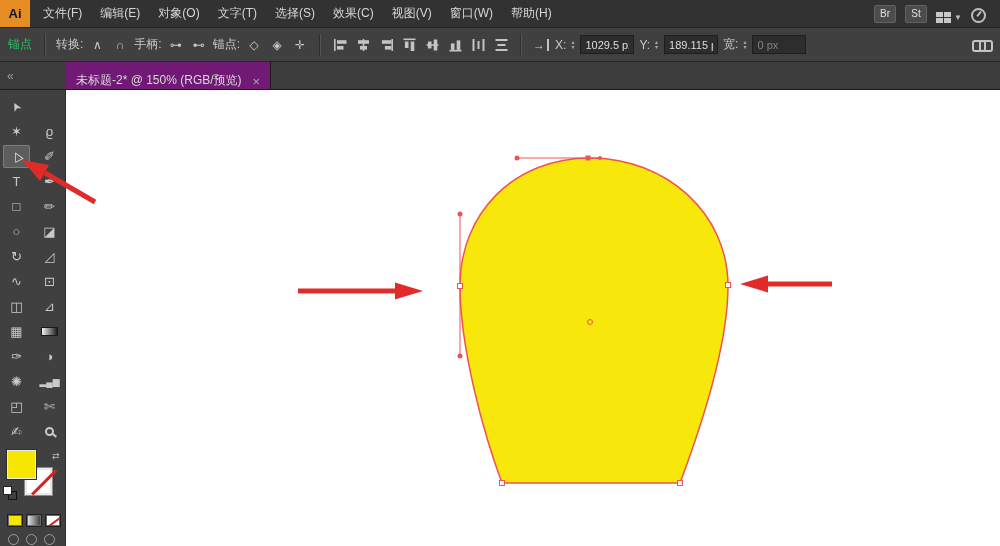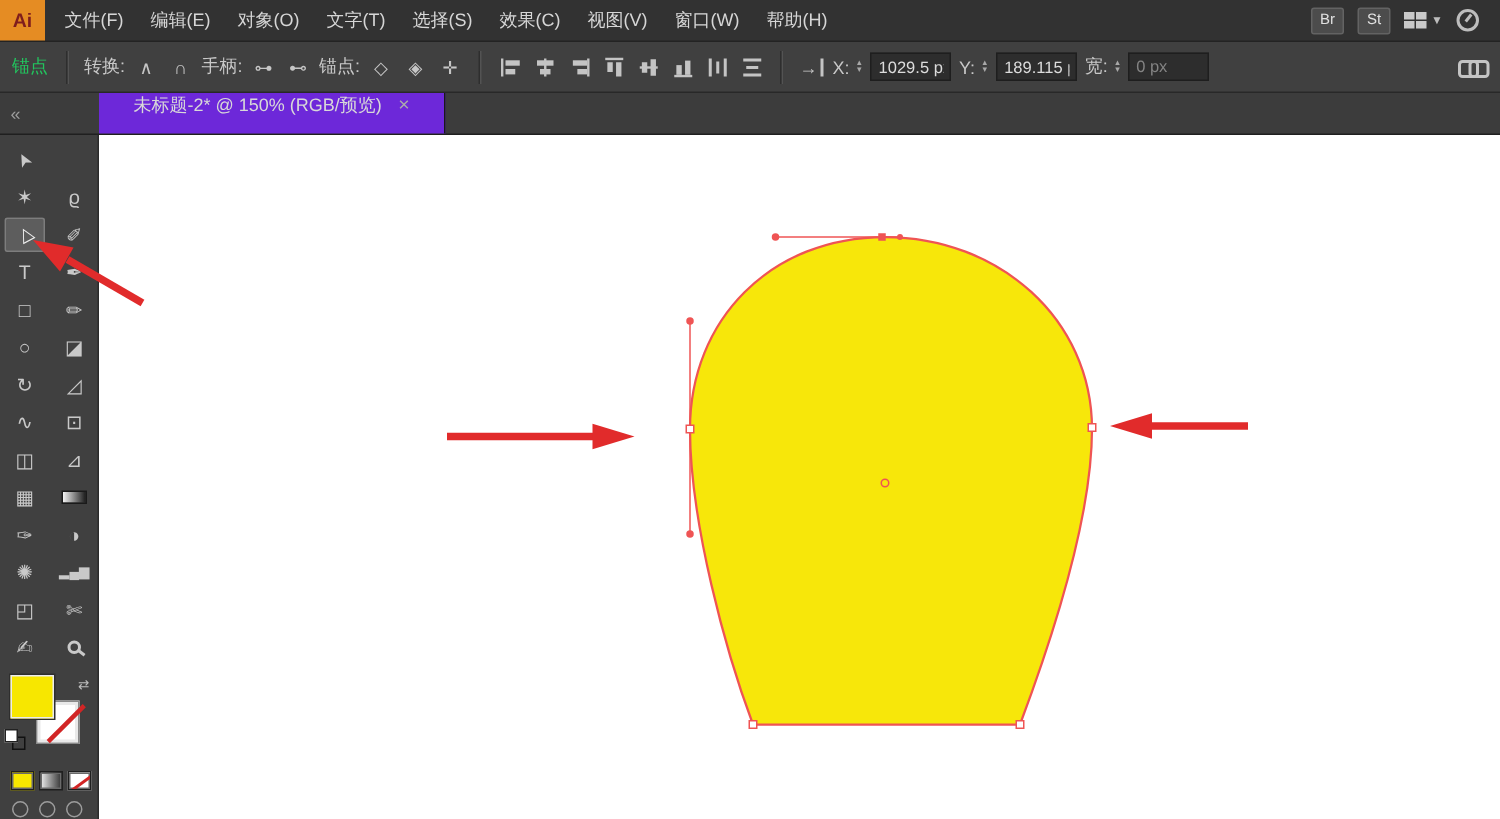--- a/index.html
+++ b/index.html
@@ -2,23 +2,23 @@
 <html><head>
 <meta charset="utf-8">
 <style>
   *{margin:0;padding:0;box-sizing:border-box}
   html,body{width:1000px;height:546px}
   body{font-family:"Liberation Sans","DejaVu Sans",sans-serif;font-size:12px;background:#3f3f3f;overflow:hidden}
   .app{position:relative;width:1000px;height:546px;display:flex;flex-direction:column;background:#3f3f3f}
 
   
   .menubar{height:28px;background:#323232;border-bottom:1px solid #232323;display:flex;align-items:center;color:#d6d6d6;flex:0 0 auto}
-  .logo{width:30px;height:27px;background:#e58c23;color:#7f1d1d;font-weight:bold;font-size:13px;display:flex;align-items:center;justify-content:center;margin-right:4px}
+  .logo{width:30px;height:27px;background:#e58c23;color:#0f172a;font-weight:bold;font-size:13px;display:flex;align-items:center;justify-content:center;margin-right:4px}
   .menu-item{padding:0 9px;line-height:27px;cursor:default;white-space:nowrap}
-  .menu-right{margin-left:auto;display:flex;align-items:center;gap:9px;padding-right:14px}
+  .menu-right{margin-left:auto;display:flex;align-items:flex-end;gap:9px;padding-right:14px}
   .mini-btn{width:22px;height:18px;background:#4c4c4c;border:1px solid #636363;border-radius:2px;color:#e0e0e0;font-size:10px;display:flex;align-items:center;justify-content:center}
   .ws{display:flex;align-items:center;gap:3px}
   .ws-grid{display:grid;grid-template-columns:7px 7px;grid-gap:1px}
   .ws-grid i{height:5px;background:#c9c9c9;display:block}
   .caret{font-size:8px;color:#bdbdbd}
   .gauge{width:15px;height:15px;border:2px solid #bdbdbd;border-radius:50%;position:relative}
   .gauge:after{content:'';position:absolute;left:5px;top:1px;width:2px;height:6px;background:#bdbdbd;transform:rotate(38deg)}
 
   
   .controlbar{height:34px;background:#404040;border-bottom:1px solid #282828;display:flex;align-items:center;color:#c9c9c9;padding:0 8px;gap:5px;flex:0 0 auto}
@@ -30,21 +30,21 @@
   .field{width:54px;height:19px;background:#2d2d2d;border:1px solid #1e1e1e;color:#dcdcdc;font-size:11px;padding:0 4px;font-family:inherit;outline:none}
   .field.dim{color:#838383}
   .stepper{display:flex;flex-direction:column;line-height:5px;font-size:6px;color:#a8a8a8;margin-right:1px}
   .chain{position:relative;width:18px;height:11px;margin-left:auto;margin-right:2px}
   .chain:before,.chain:after{content:'';position:absolute;top:1px;width:10px;height:8px;border:2px solid #c4c4c4;border-radius:3px}
   .chain:before{left:0}.chain:after{left:7px}
 
   
   .tabbar{height:28px;background:#3c3c3c;display:flex;align-items:stretch;border-bottom:1px solid #1f1f1f;flex:0 0 auto}
   .tab-stub{width:66px;display:flex;align-items:center;padding-left:7px;color:#9d9d9d;font-size:12px}
-  .tab{background:#6d28d9;color:#d8d8d8;display:flex;align-items:flex-start;gap:11px;padding:0 23px;font-size:12px;border-right:1px solid #1a1a1a}
+  .tab{background:#701a75;color:#d8d8d8;display:flex;align-items:flex-end;gap:11px;padding:0 10px;font-size:12px;border-right:1px solid #1a1a1a}
   .tab-close{color:#ababab;font-size:13px;cursor:pointer}
 
   
   .main{flex:1;display:flex;min-height:0}
   .toolbar{width:66px;background:#404040;border-right:1px solid #2b2b2b;display:flex;flex-direction:column;padding-top:4px;flex:0 0 auto}
   .tools{display:grid;grid-template-columns:33px 33px;grid-auto-rows:25px;justify-items:center;align-items:center}
   .tool{width:27px;height:23px;display:flex;align-items:center;justify-content:center;color:#c9c9c9;font-size:13px;border-radius:2px;cursor:default}
   .tool.active{background:#5d5d5d;box-shadow:inset 0 0 0 1px #7d7d7d;color:#f2f2f2}
   .rot{display:inline-block;transform:rotate(-118deg);font-size:12px}
   .bars{font-size:9px;letter-spacing:0}

